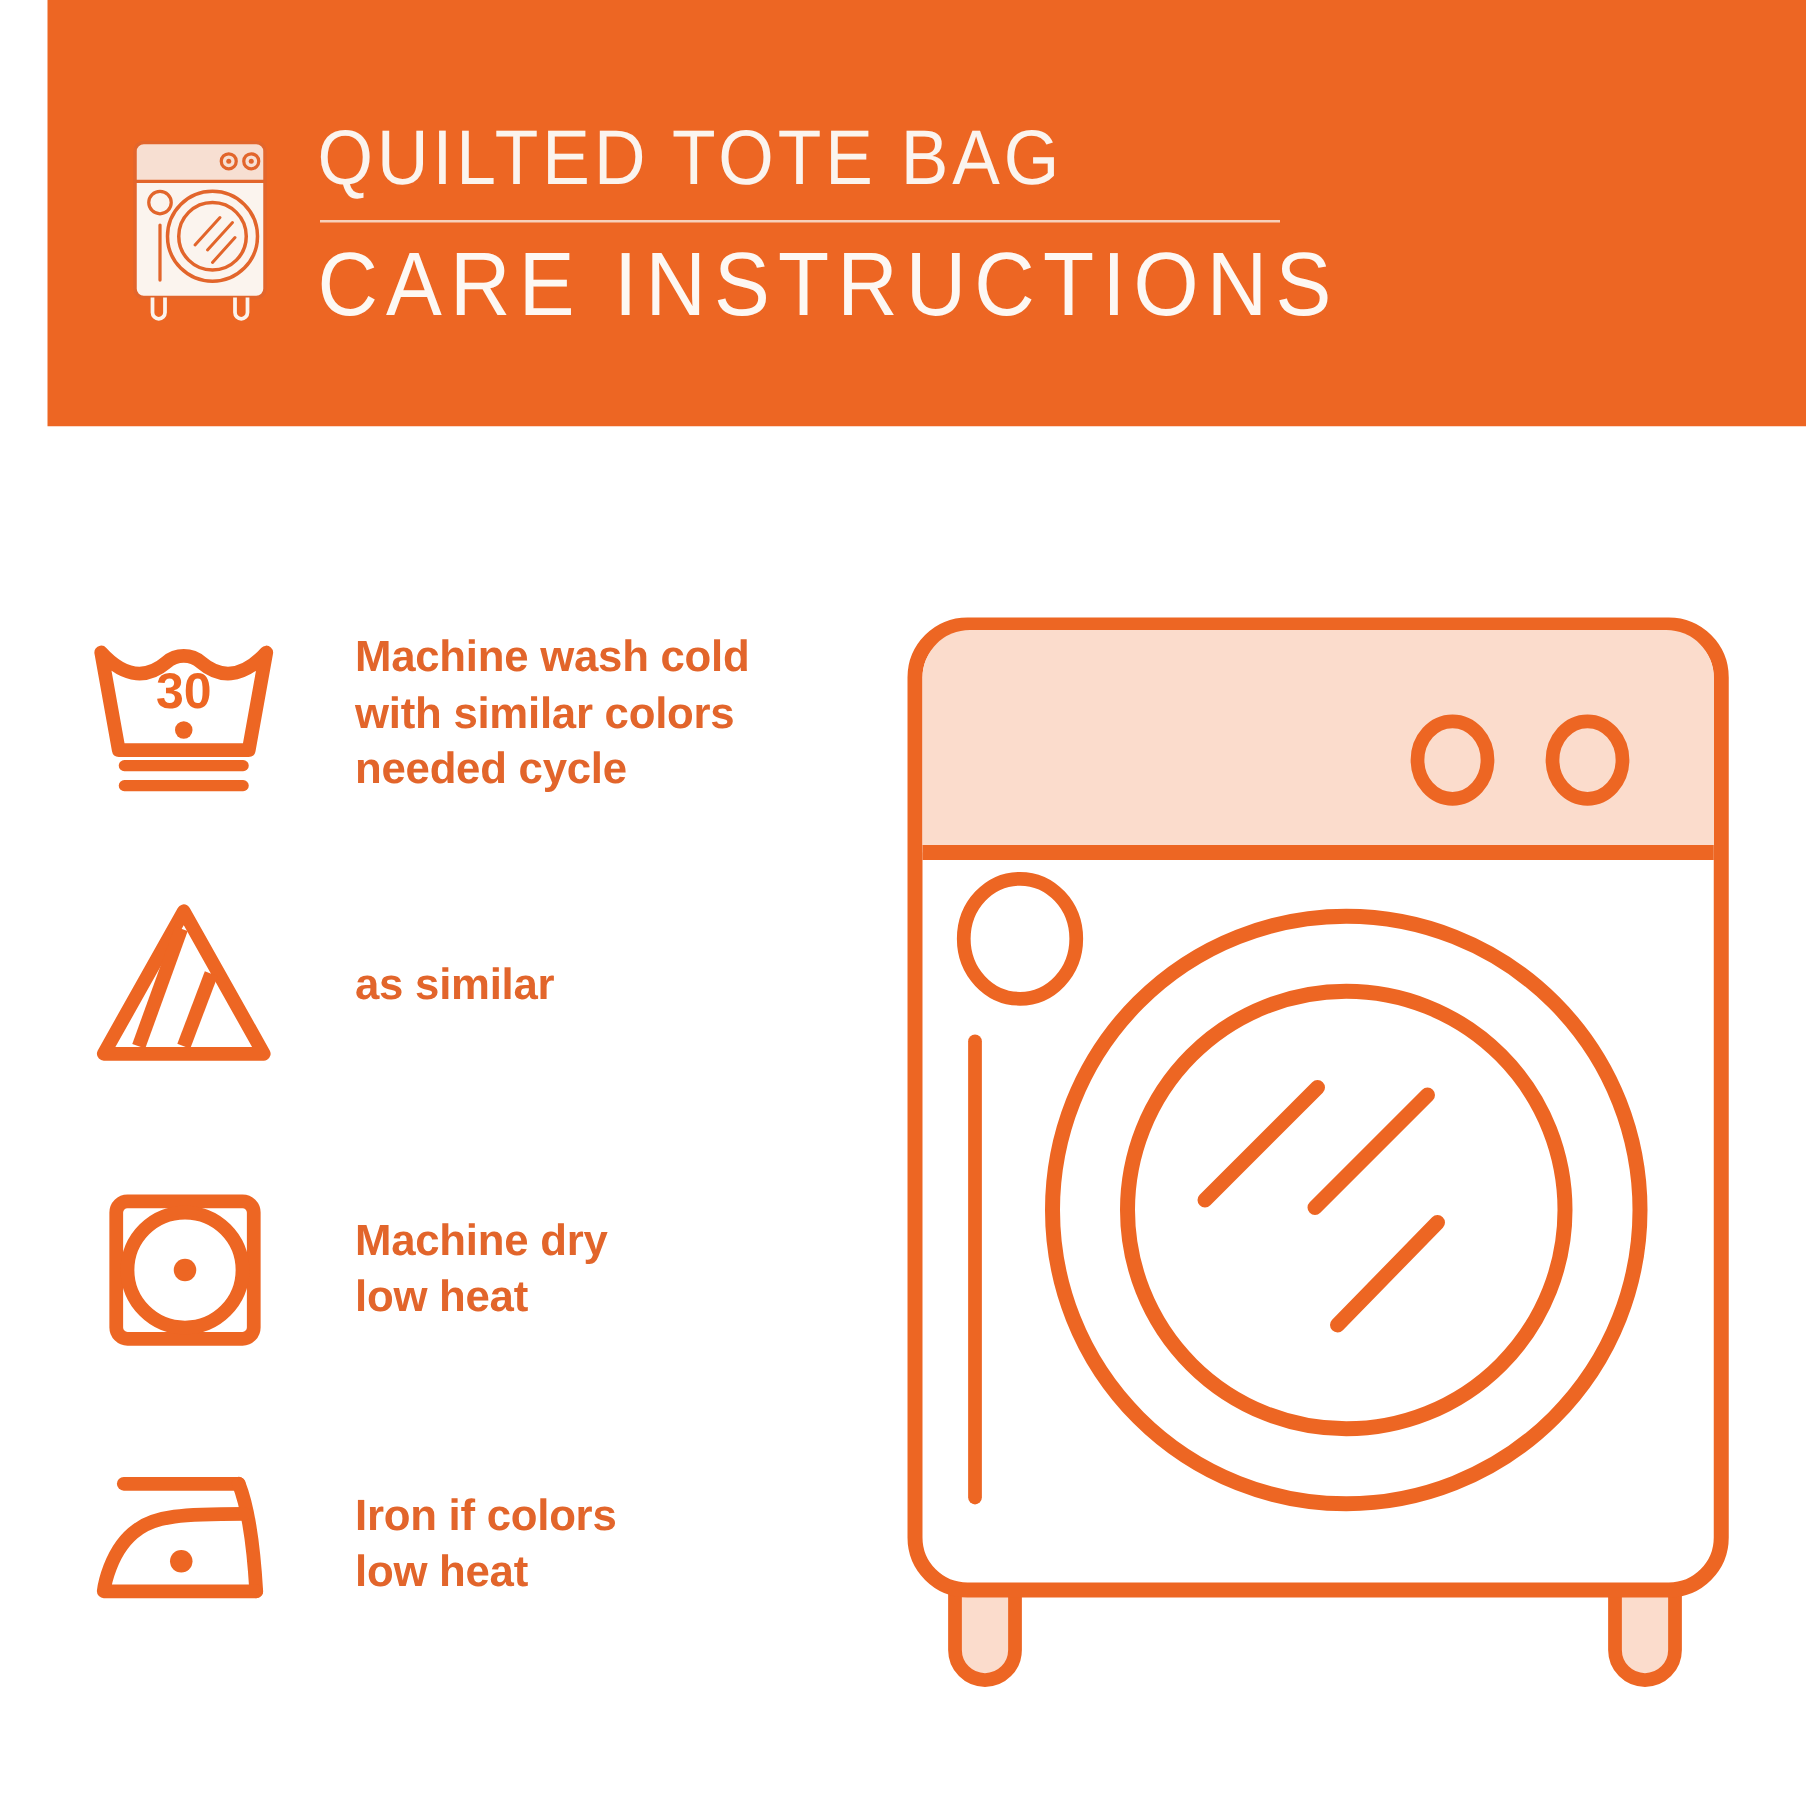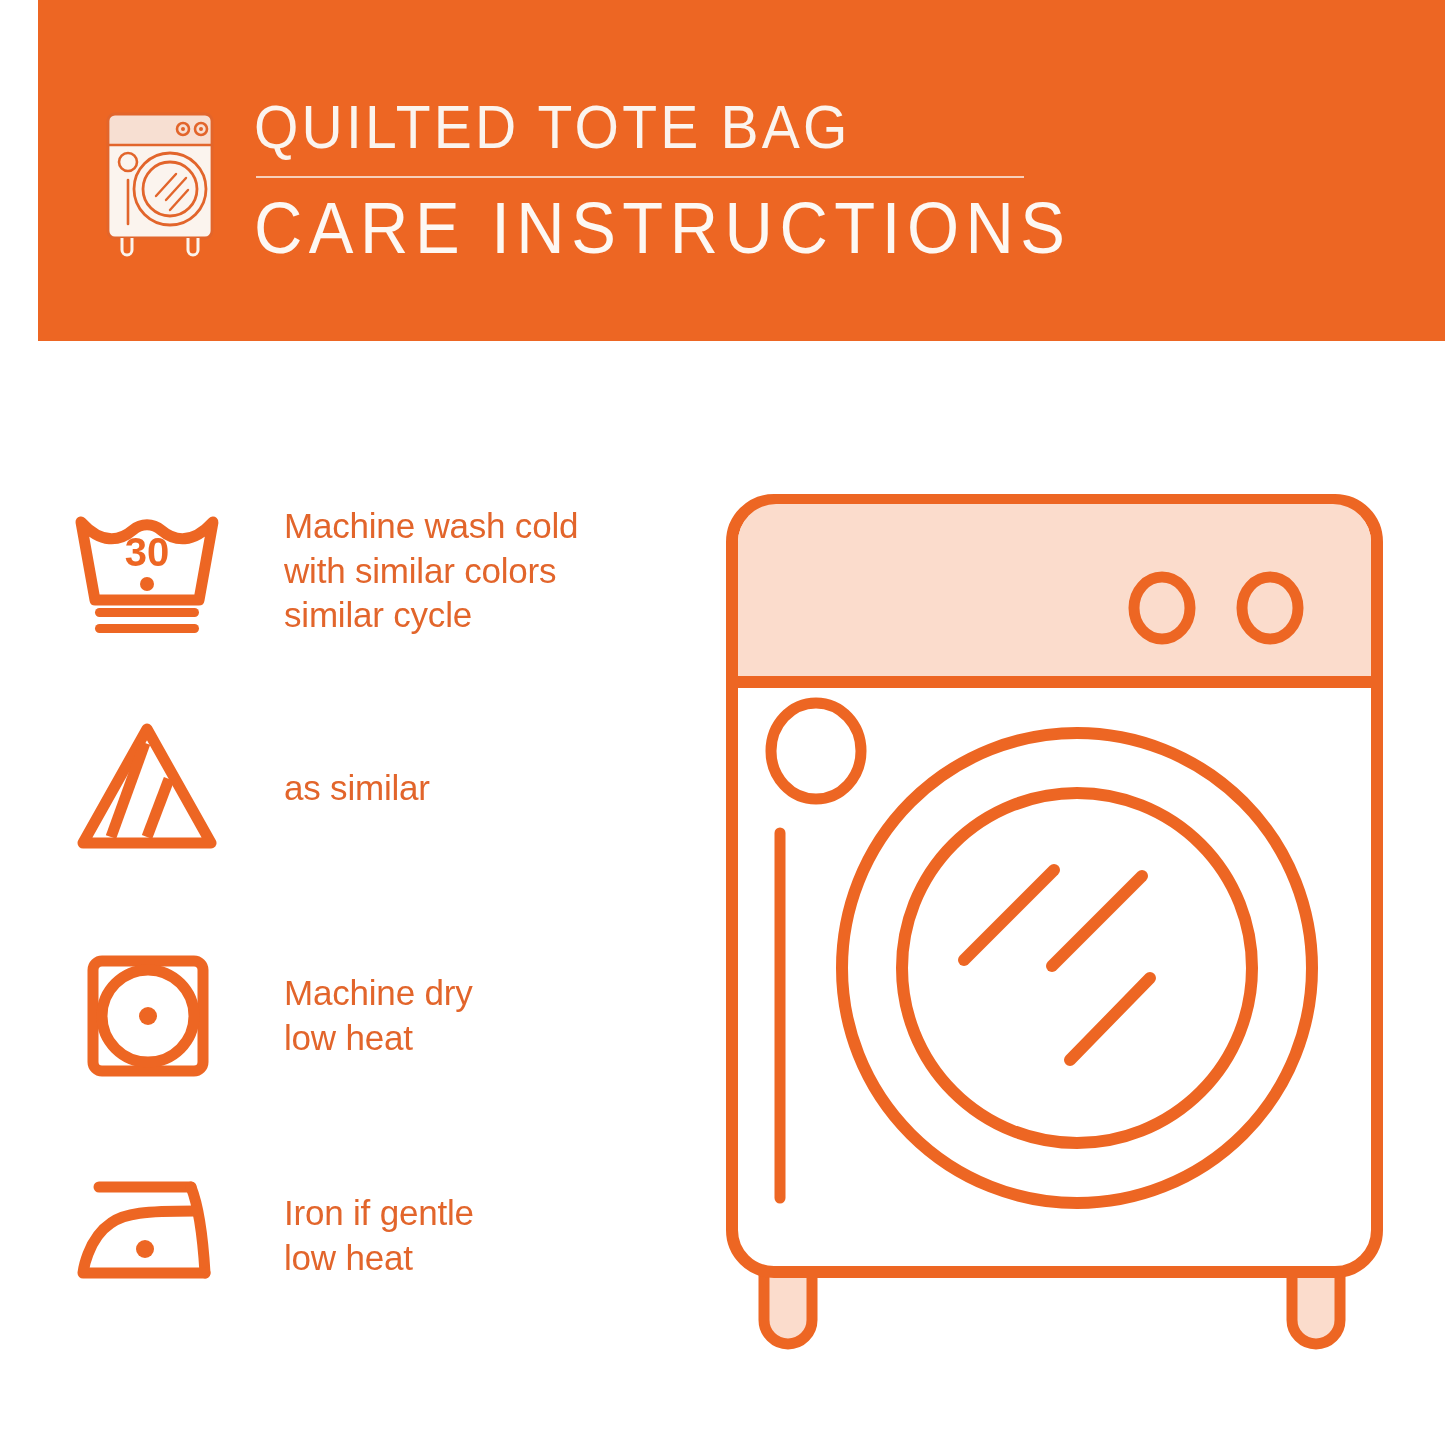--- a/index.html
+++ b/index.html
@@ -99,21 +99,21 @@
     flex: none;
     display: flex;
     align-items: flex-end;
     justify-content: center;
   }
   .care-text {
     margin-left: 52px;
     color: #E2652B;
     font-family: "Liberation Sans", sans-serif;
     font-size: 35px;
-    font-weight: 400;
+    font-weight: 700;
     line-height: 1.28;
     letter-spacing: -0.2px;
   }
   .care-text .line { display: block; white-space: nowrap; }
 
   
   .machine {
     position: absolute;
     left: 722px;
     top: 488px;
@@ -178,21 +178,21 @@
 
           <circle cx="80" cy="88" r="7" fill="#ED6623"></circle>
 
           <rect x="28" y="112" width="104" height="9" rx="4.5" fill="#ED6623"></rect>
           <rect x="28" y="128" width="104" height="9" rx="4.5" fill="#ED6623"></rect>
         </svg>
       </div>
       <div class="care-text">
         <span class="line">Machine wash cold</span>
         <span class="line">with similar colors</span>
-        <span class="line">similar cycle</span>
+        <span class="line">needed cycle</span>
       </div>
     </div>
 
     <div class="care-row r1">
       <div class="care-symbol">
         <svg viewBox="0 0 160 150" width="160" height="150">
 
           <path d="M80 16 L144 130 L16 130 Z" fill="none" stroke="#ED6623" stroke-width="11" stroke-linejoin="round"></path>
 
           <line x1="78" y1="30" x2="44" y2="124" stroke="#ED6623" stroke-width="11" stroke-linecap="butt"></line>
@@ -225,21 +225,21 @@
           <path d="M32 26 H124" stroke="#ED6623" stroke-width="11" stroke-linecap="round" fill="none"></path>
 
           <path d="M124 26 C132 46 136 78 138 112" stroke="#ED6623" stroke-width="11" stroke-linecap="round" fill="none"></path>
 
           <path d="M138 112 H16 C16 112 20 78 44 62 C58 52 78 50 128 50" fill="none" stroke="#ED6623" stroke-width="11" stroke-linejoin="round" stroke-linecap="round"></path>
 
           <circle cx="78" cy="88" r="9" fill="#ED6623"></circle>
         </svg>
       </div>
       <div class="care-text">
-        <span class="line">Iron if gentle</span>
+        <span class="line">Iron if colors</span>
         <span class="line">low heat</span>
       </div>
     </div>
 
   </div>
 
   <svg class="machine" viewBox="0 0 665 880">
 
     <g>
       <path d="M42 770 v62 a24 24 0 0 0 48 0 v-62 z" fill="#FBDCCC" stroke="#ED6623" stroke-width="11" stroke-linejoin="round"></path>

